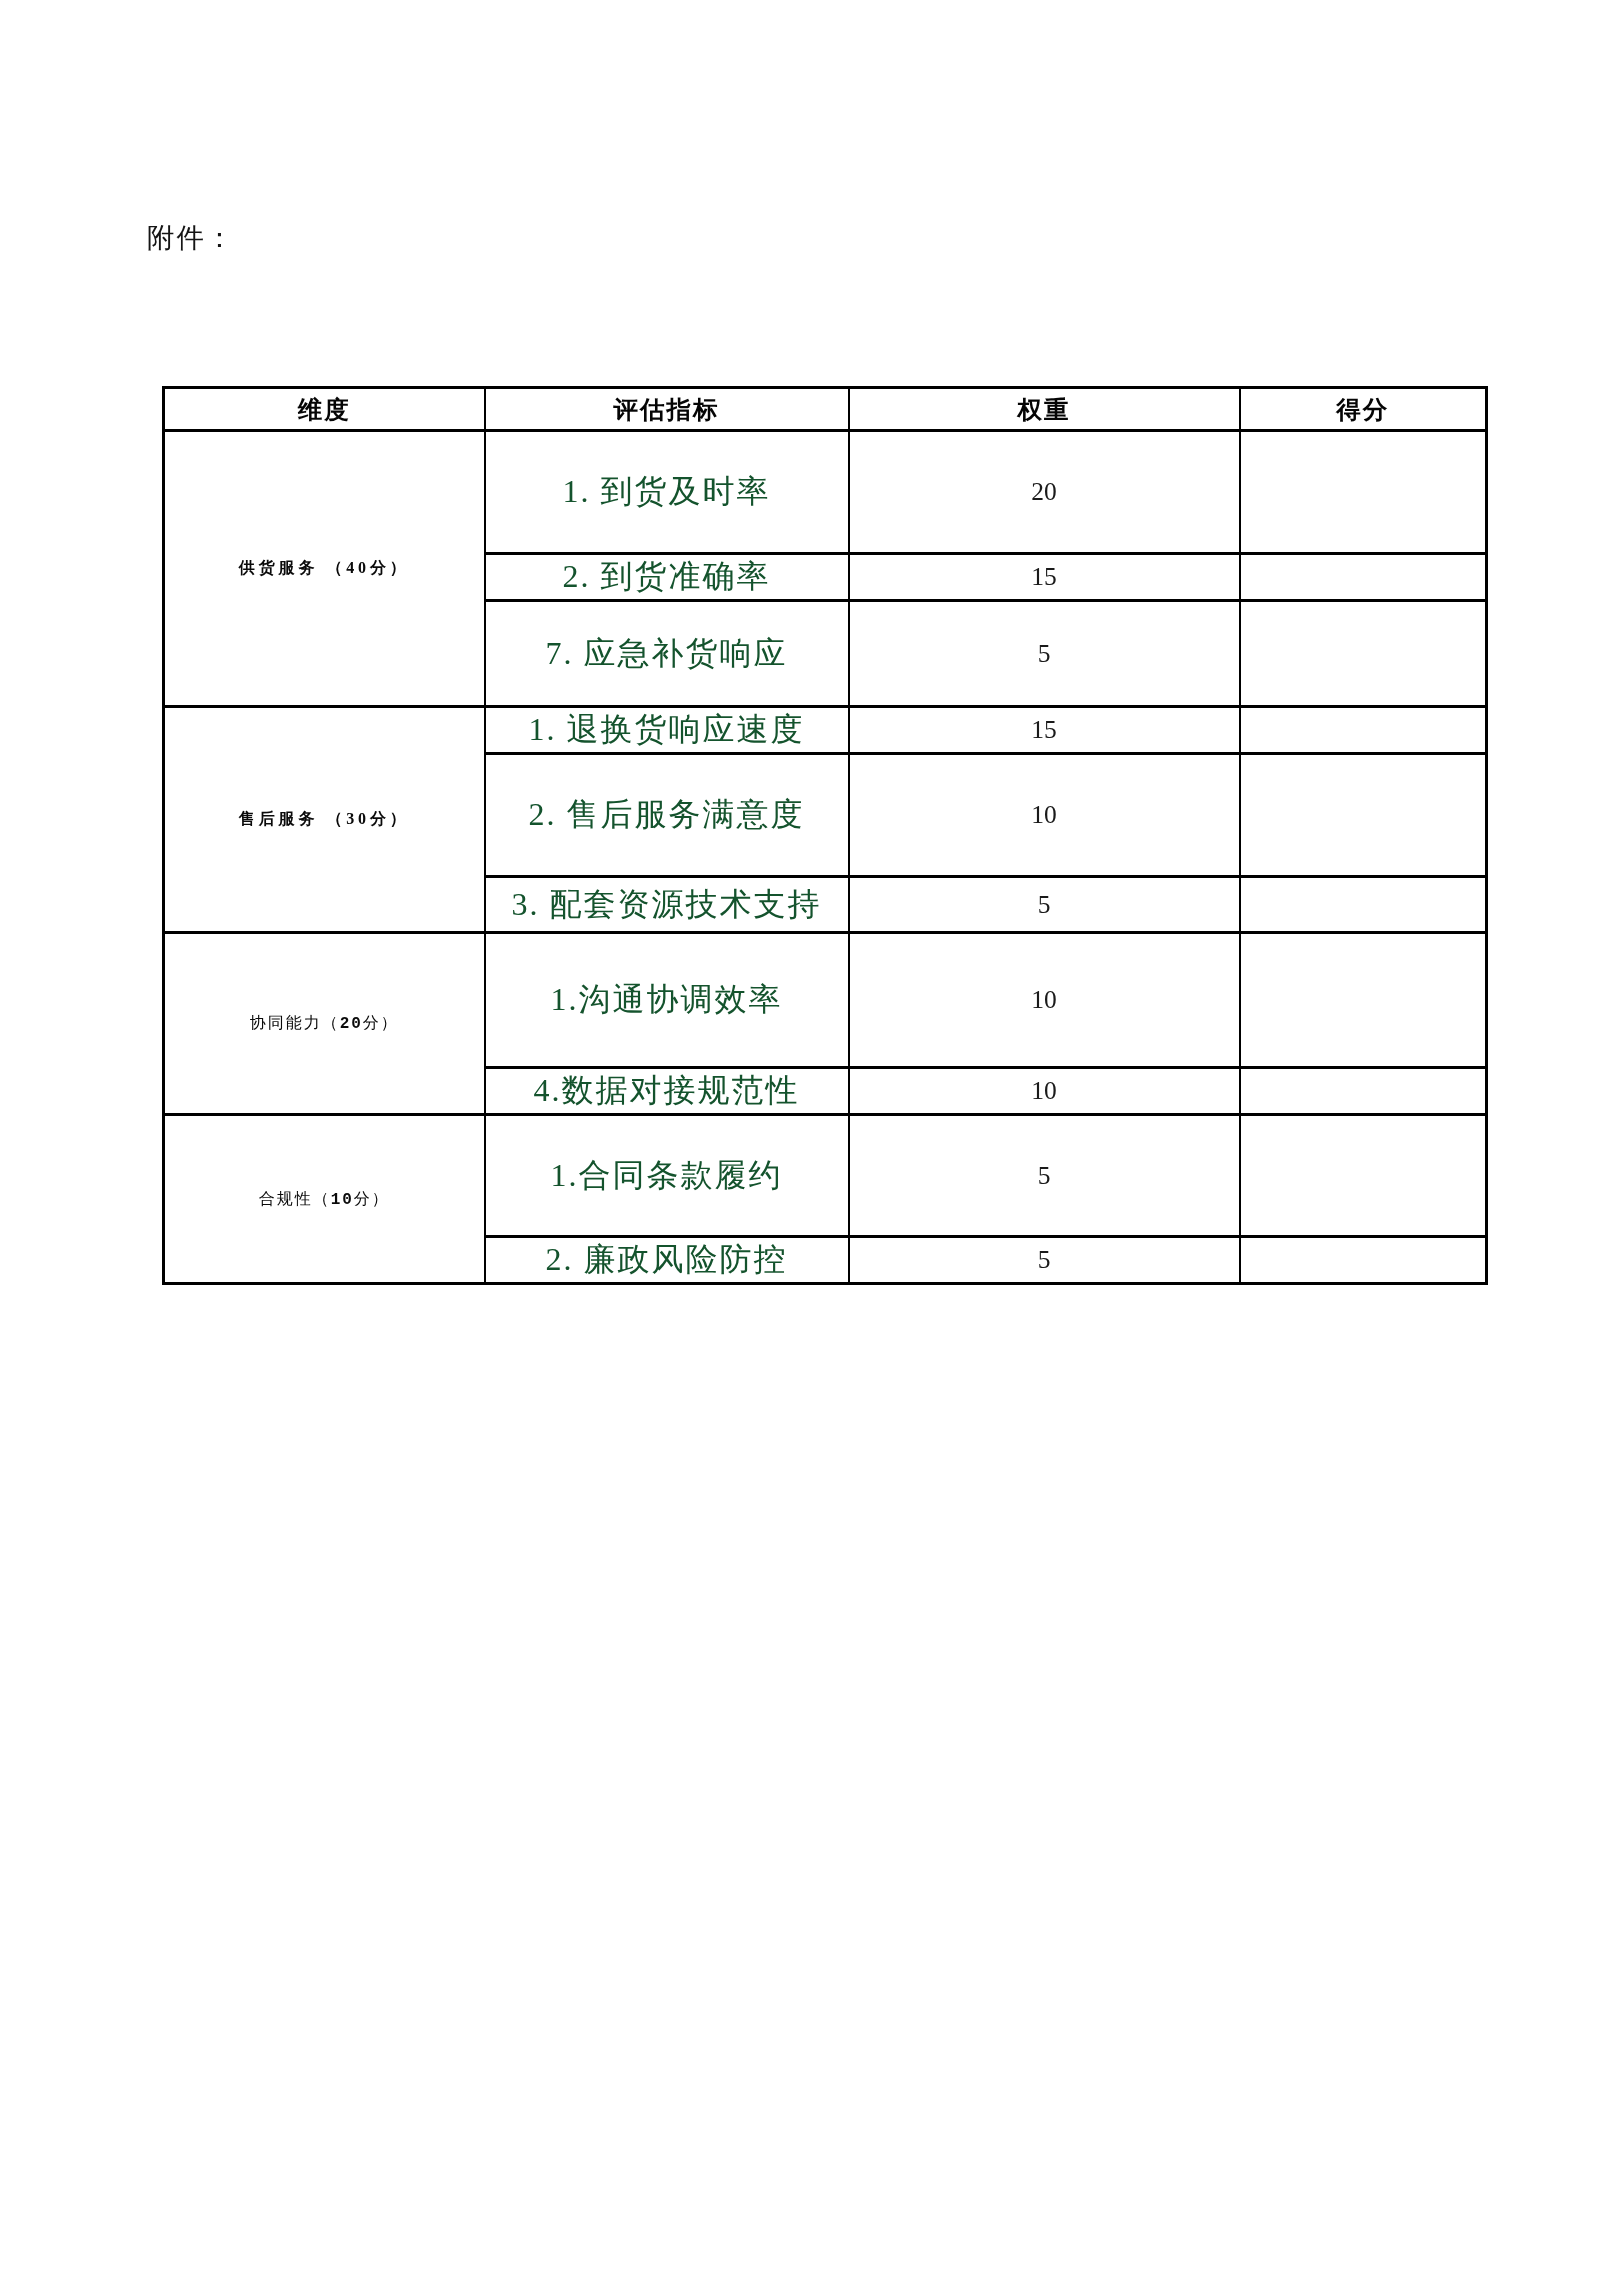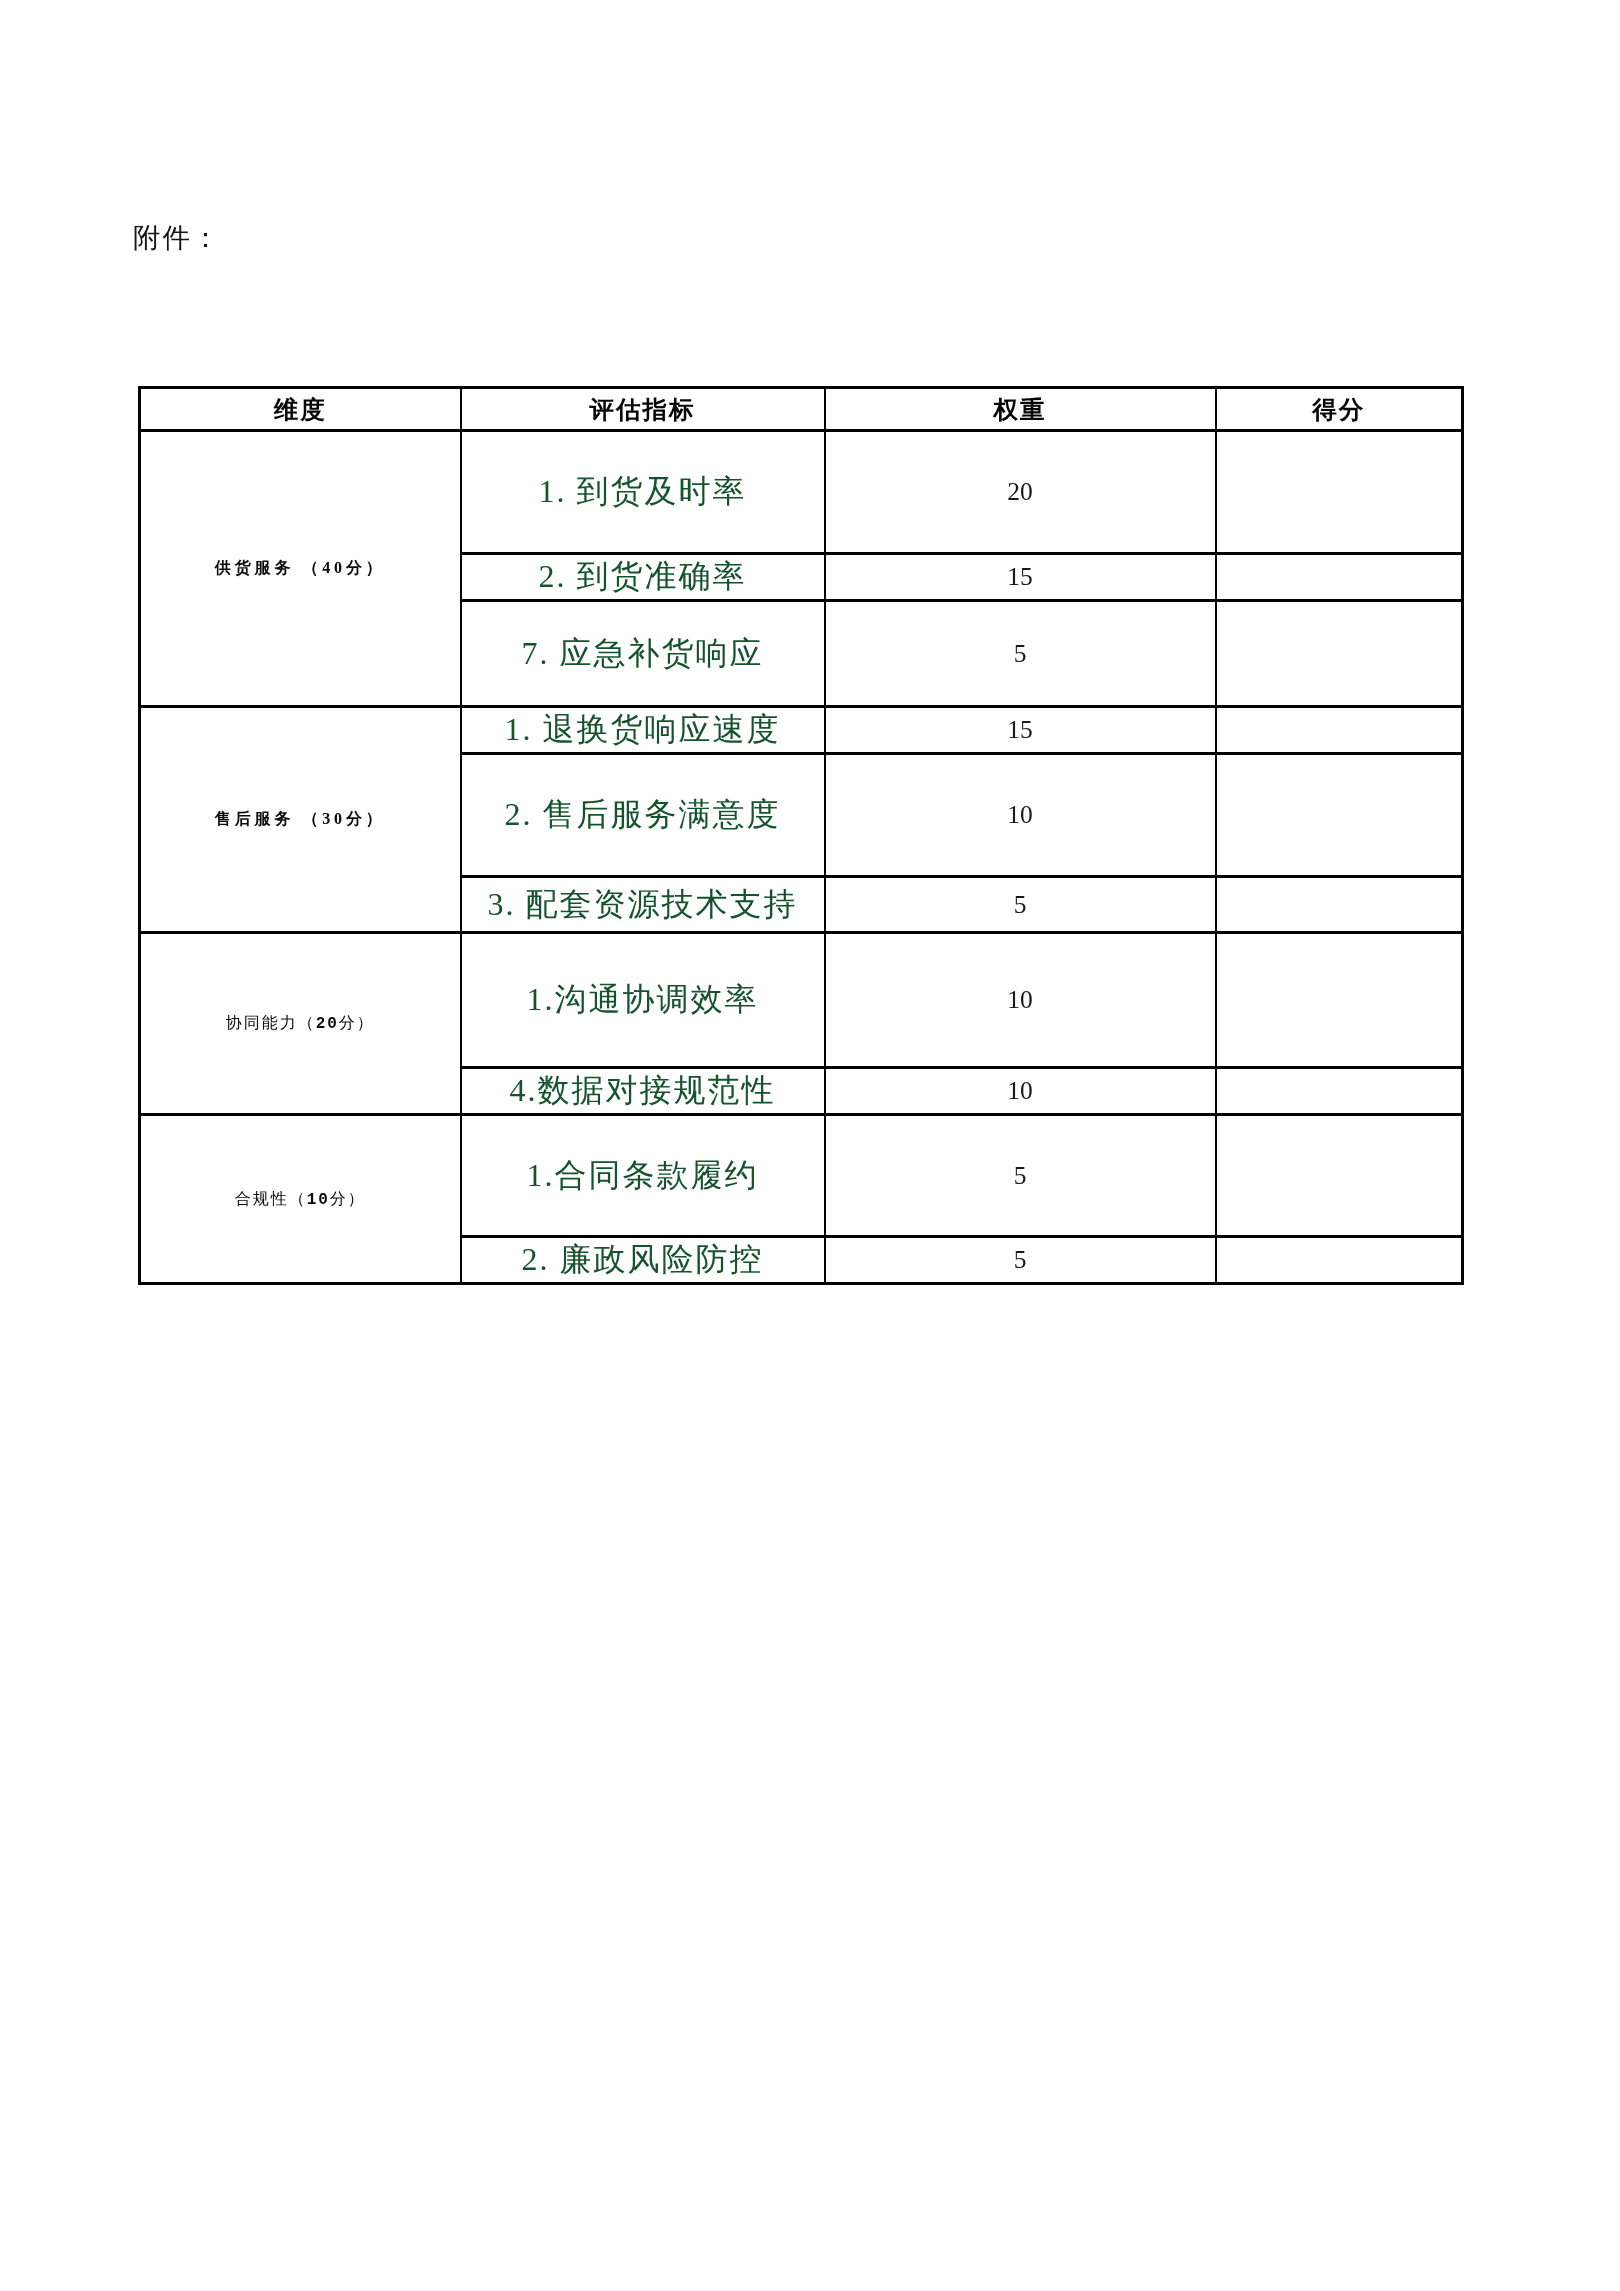--- a/index.html
+++ b/index.html
@@ -8,42 +8,42 @@
     width: 1620px;
     height: 2292px;
     margin: 0 auto;
     background: #ffffff;
     color: #111111;
     font-family: "Liberation Serif", "DejaVu Serif", serif;
     overflow: hidden;
   }
   .attachment-label {
     position: absolute;
-    left: 133px;
+    left: 147px;
     top: 220px;
     font-size: 27.4px;
     letter-spacing: 2px;
     color: #151515;
   }
   .doc-title {
     position: absolute;
     left: 0;
     top: 304px;
     width: 1620px;
     text-align: center;
     font-family: "Liberation Sans", "DejaVu Sans", sans-serif;
     font-size: 37px;
     font-weight: bold;
     letter-spacing: 1px;
     color: #050505;
     white-space: nowrap;
   }
   table.eval-table {
     position: absolute;
-    left: 138px;
+    left: 162px;
     top: 386px;
     width: 1323px;
     border-collapse: collapse;
     table-layout: fixed;
     border: 3.9px solid #000000;
   }
   .eval-table td, .eval-table th {
     border-left: 2px solid #000000;
     border-right: 2px solid #000000;
     border-top: 3.9px solid #000000;

